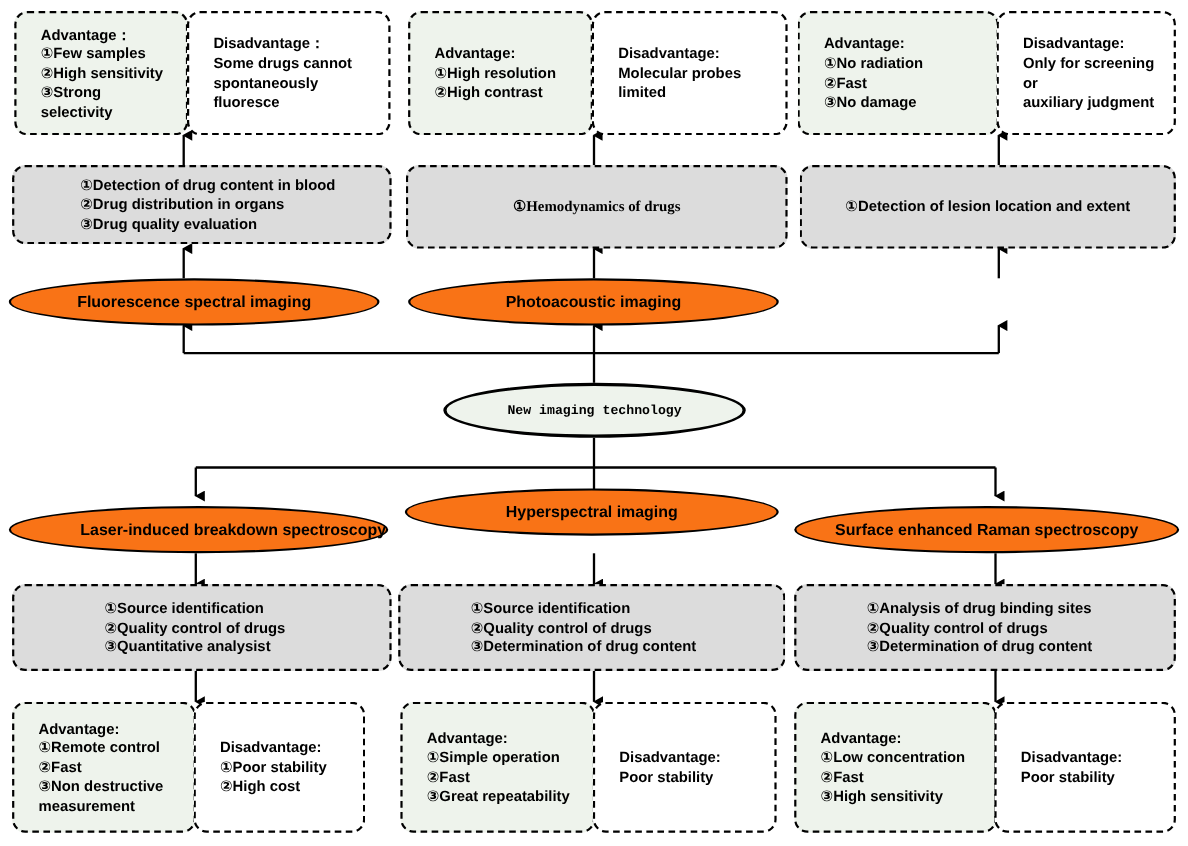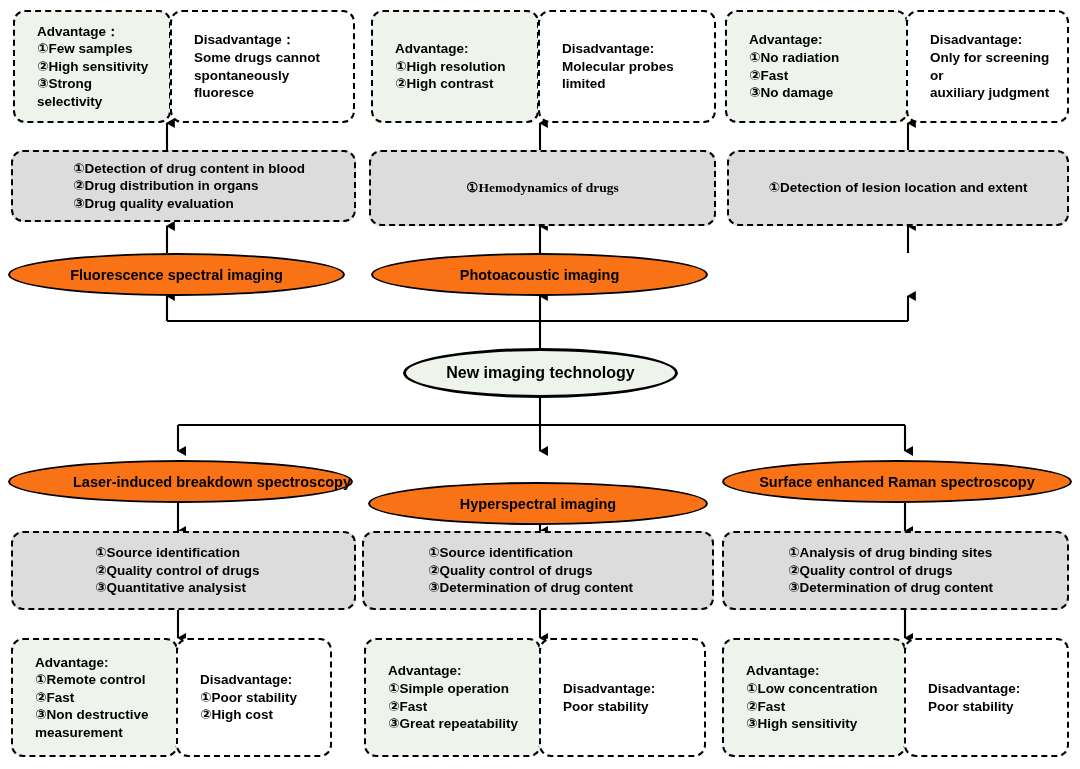--- a/index.html
+++ b/index.html
@@ -61,21 +61,21 @@
     box-sizing:border-box;
   }
   .ell.green{ background:#eef3ec; border-width:3.4px;}
   .ell .txt{
     font-size:14.5px;
     font-weight:bold;
     color:#000;
     text-align:center;
     white-space:nowrap;
   }
-  .ell.main .txt{ font-size:16px; }
+  .ell.main .txt{ font-size:12px;font-family:Liberation Mono, monospace; }
 </style>
 </head>
 <body>
 
 <div id="stage">
 
   <svg id="edges" viewBox="0 0 1080 769">
     <defs>
       <marker id="arrUp" markerWidth="10" markerHeight="10" refX="5" refY="1.2" orient="auto-start-reverse" markerUnits="userSpaceOnUse">
         <path d="M0,9 L5,0 L10,9 z" fill="#000"></path>
@@ -175,21 +175,21 @@
     <div class="txt">Photoacoustic imaging</div>
   </div>
 
   <div class="node ell green main" style="left:403px; top:348px; width:275px; height:50px;">
     <div class="txt">New imaging technology</div>
   </div>
 
   <div class="node ell" style="left:8px;   top:460px; width:345px; height:43px;justify-content:flex-end;">
     <div class="txt">Laser-induced breakdown spectroscopy</div>
   </div>
-  <div class="node ell" style="left:368px; top:482px; width:340px; height:43px;">
+  <div class="node ell" style="left:368px; top:444px; width:340px; height:43px;">
     <div class="txt">Hyperspectral imaging</div>
   </div>
   <div class="node ell" style="left:722px; top:460px; width:350px; height:43px;">
     <div class="txt">Surface enhanced Raman spectroscopy</div>
   </div>
 
   <div class="node dbox gray leftlist2" style="left:11px;  top:531px; width:345px; height:79px;">
     <div class="txt">①Source identification
 ②Quality control of drugs
 ③Quantitative analysist</div>

